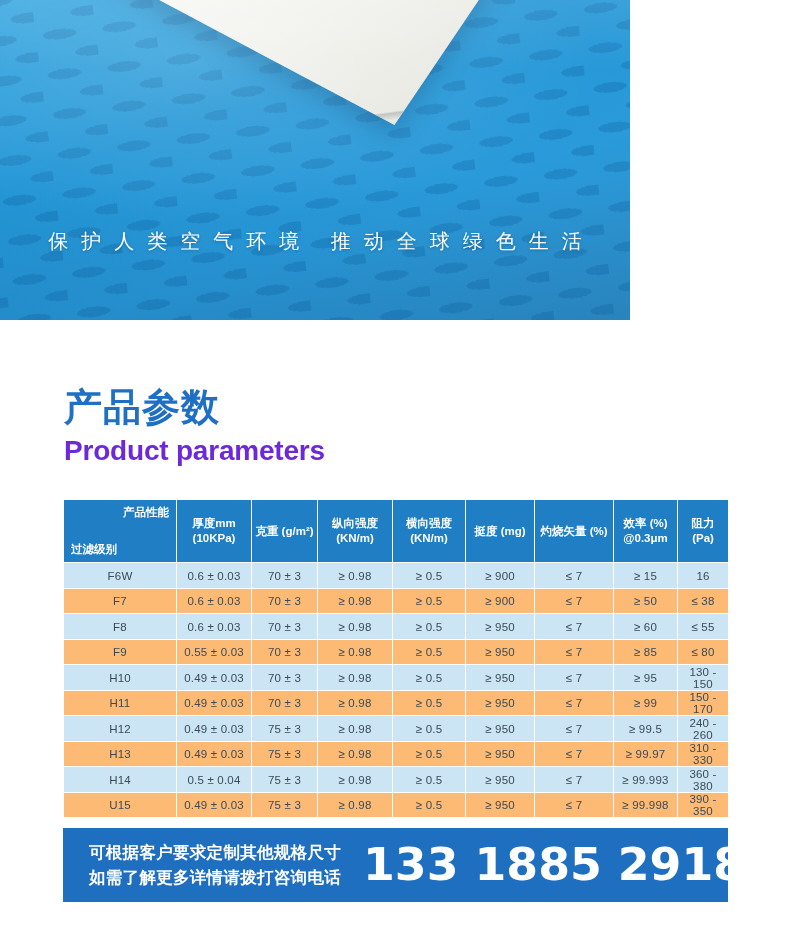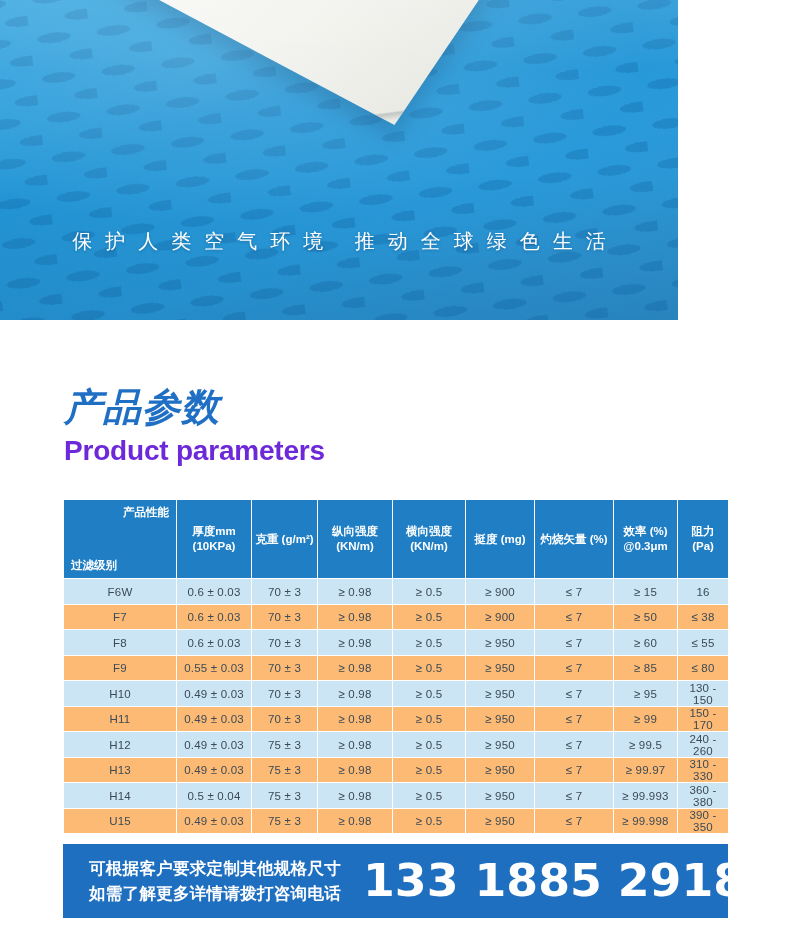--- a/index.html
+++ b/index.html
@@ -11,21 +11,21 @@
     width: 790px;
     height: 928px;
     font-family: "Liberation Sans", "DejaVu Sans", sans-serif;
     overflow: hidden;
     position: relative;
   }
 
   
   .hero {
     position: relative;
-    width: 678px;
+    width: 630px;
     height: 320px;
     overflow: hidden;
     background: linear-gradient(160deg, #2fa3df 0%, #2396d6 35%, #2a9ada 65%, #2f8fc9 100%);
   }
   
   .hero-dots {
     position: absolute;
     inset: -40px -40px -10px -40px;
     background-image:
       radial-gradient(ellipse 19px 5.5px at 19px 8px, rgba(18,105,168,0.40) 0%, rgba(18,105,168,0.40) 70%, rgba(18,105,168,0) 72%),
@@ -91,21 +91,20 @@
   .title-block {
     padding: 68px 0 0 64px;
   }
   .title-cn {
     color: #1f6fc4;
     font-size: 38px;
     font-weight: bold;
     letter-spacing: 1px;
     line-height: 1.05;
     margin: 0;
-    font-style: italic;
   }
   .title-en {
     color: #6d28d9;
     font-size: 28px;
     font-weight: bold;
     letter-spacing: -0.2px;
     line-height: 1.2;
     margin: 6px 0 0 0;
   }
 
@@ -128,21 +127,21 @@
     background: #1f7ec4;
     color: #ffffff;
     font-size: 11.5px;
     font-weight: bold;
     height: 46px;
     line-height: 1.35;
     padding: 0 2px;
   }
   th.corner {
     position: relative;
-    padding: 16px !important;
+    padding: 8px !important;
     background:
       linear-gradient(to bottom right, rgba(255,255,255,0) 49.3%, rgba(255,255,255,0.85) 49.6%, rgba(255,255,255,0.85) 50.4%, rgba(255,255,255,0) 50.7%),
       #1f7ec4;
   }
   .corner-tr {
     position: absolute;
     top: 5px;
     right: 7px;
     font-size: 11.5px;
     font-weight: bold;

